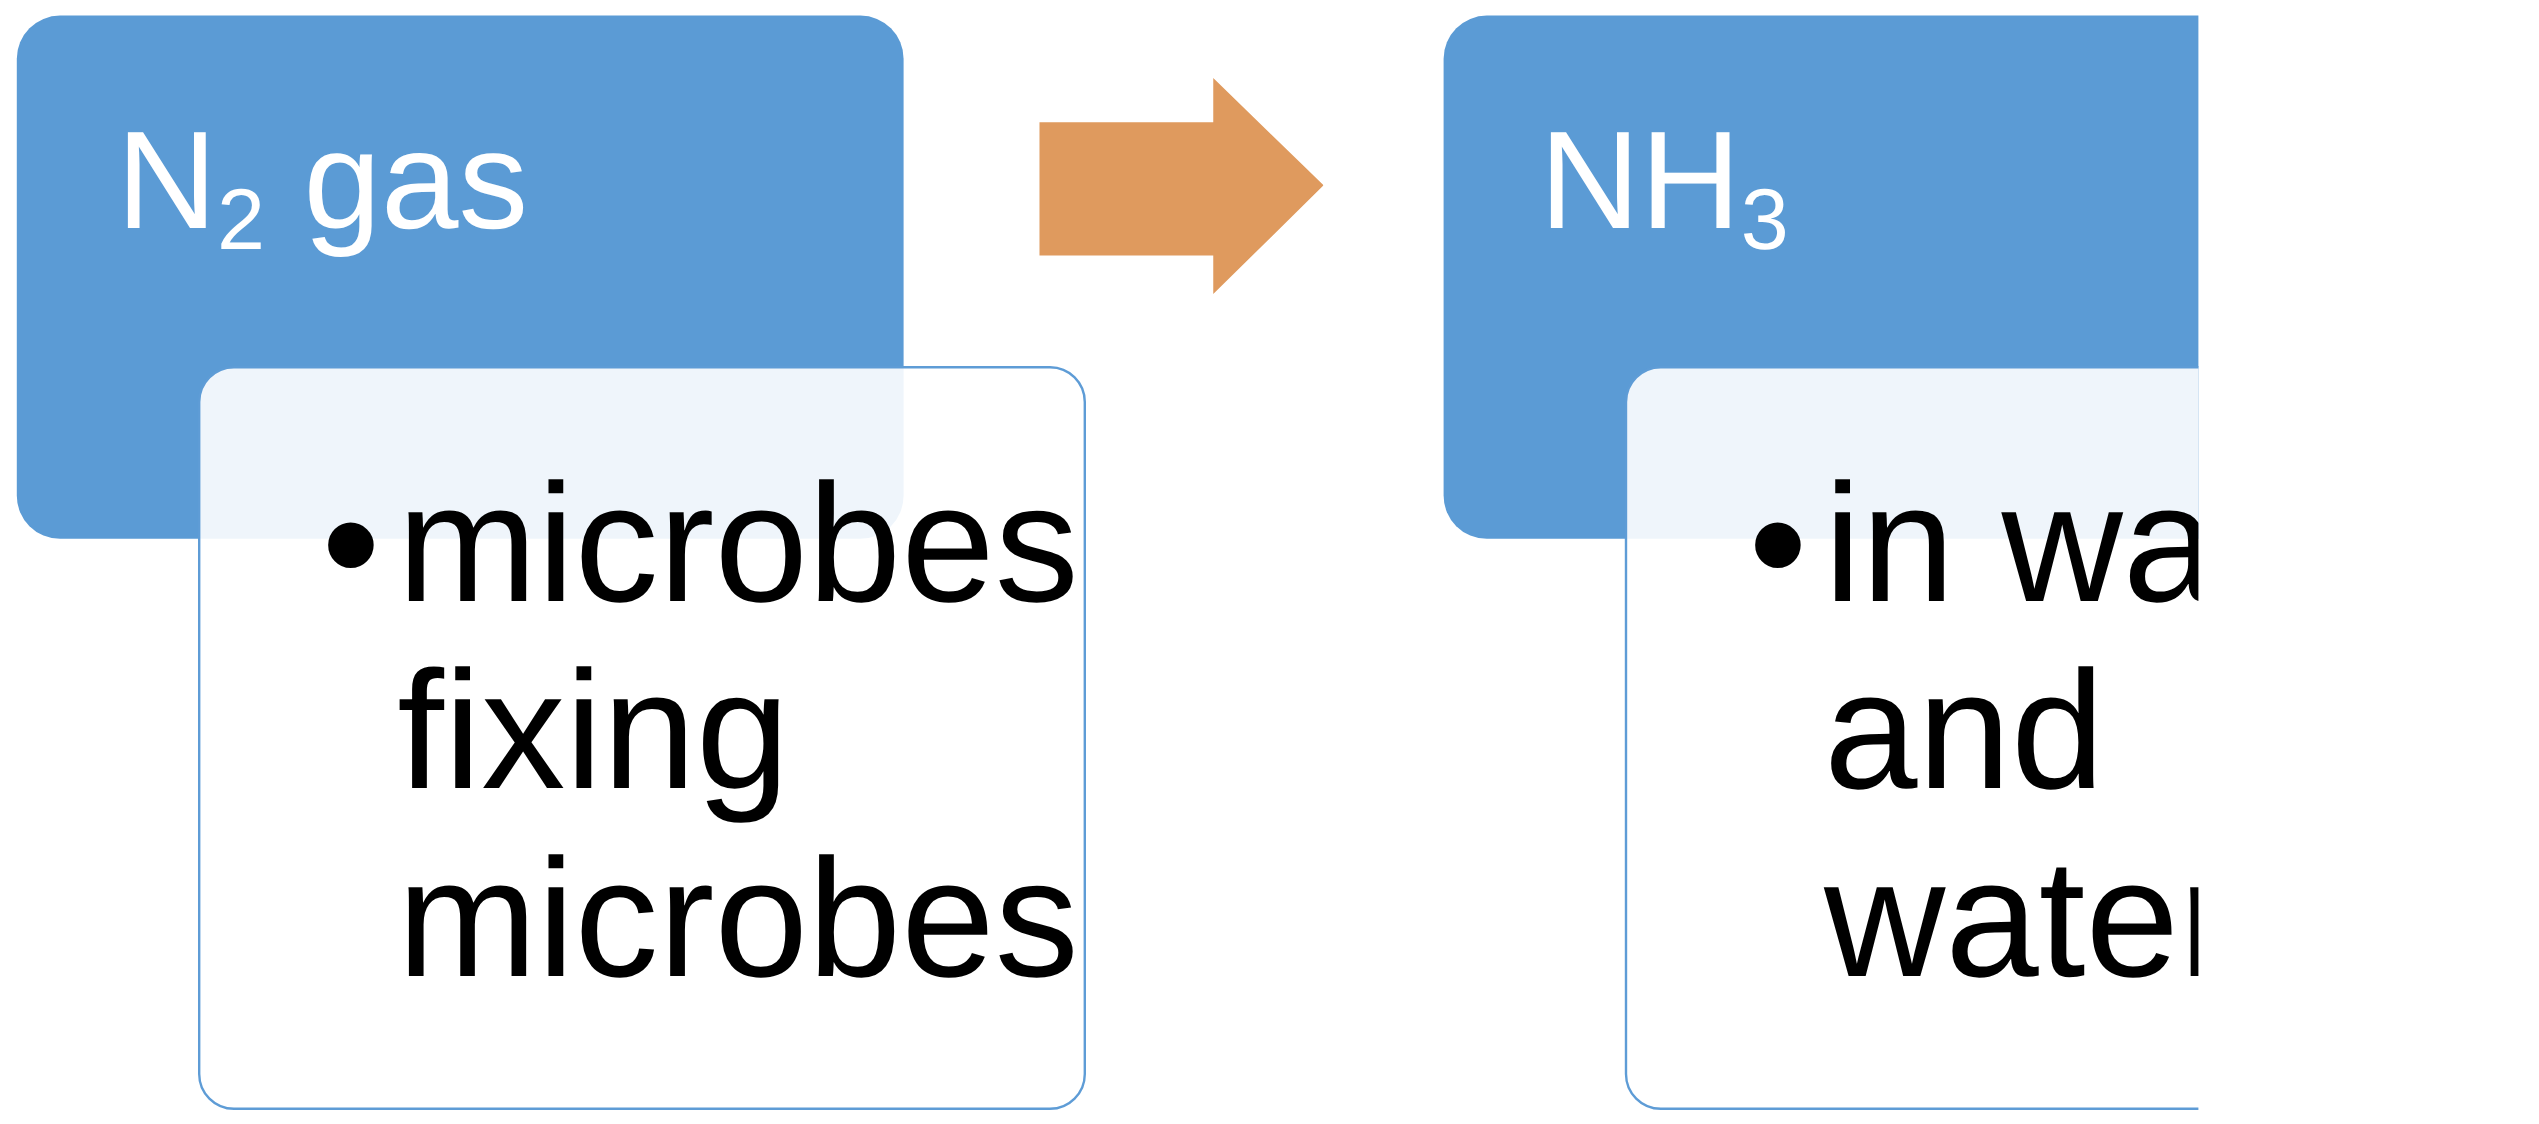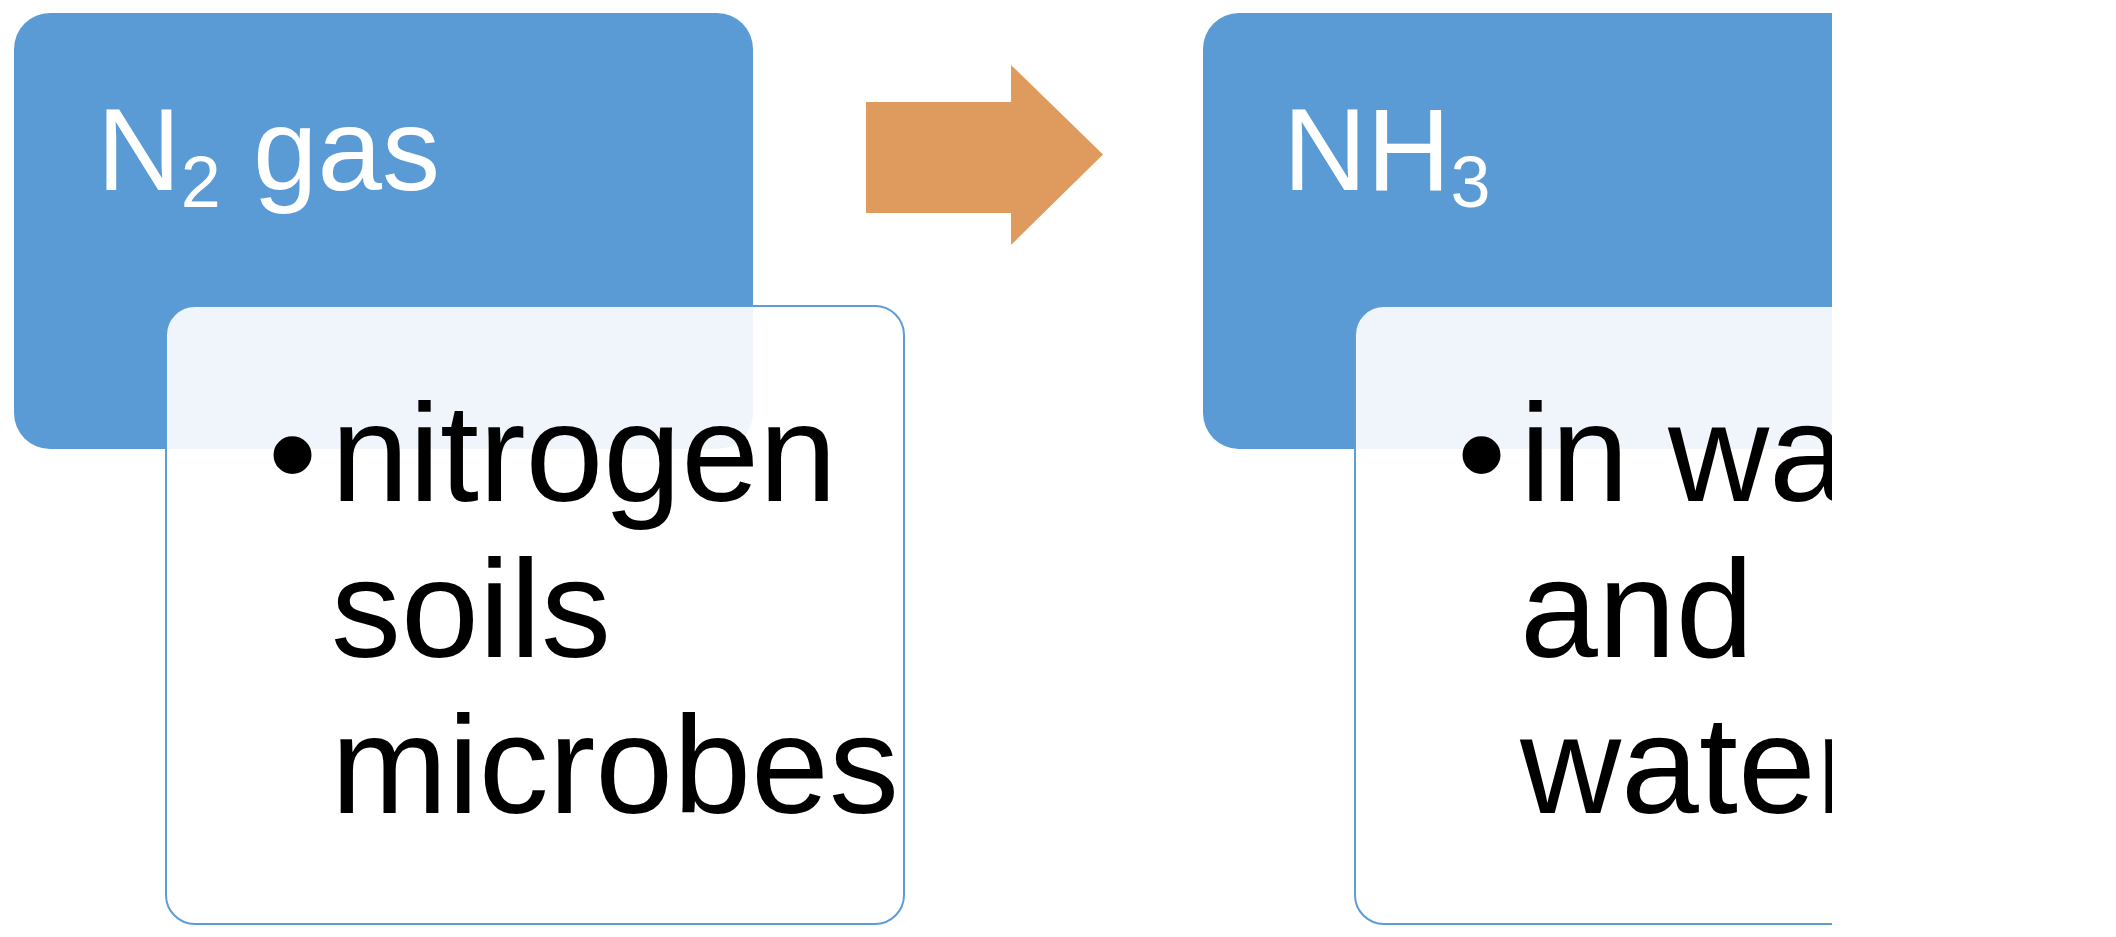--- a/index.html
+++ b/index.html
@@ -101,21 +101,21 @@
 
   <div class="topic-box right">
     <div class="topic-title"><span>NH</span><span class="subscript">3</span><span></span></div>
   </div>
 
   <div class="arrow"></div>
 
   <div class="note-card left">
     <div class="note-row">
       <span class="bullet">•</span>
-      <span class="note-text">nitrogen soils microbes</span>
+      <span class="note-text">microbes fixing microbes</span>
     </div>
   </div>
 
   <div class="note-card right">
     <div class="note-row">
       <span class="bullet">•</span>
       <span class="note-text">in water and water</span>
     </div>
   </div>
 

